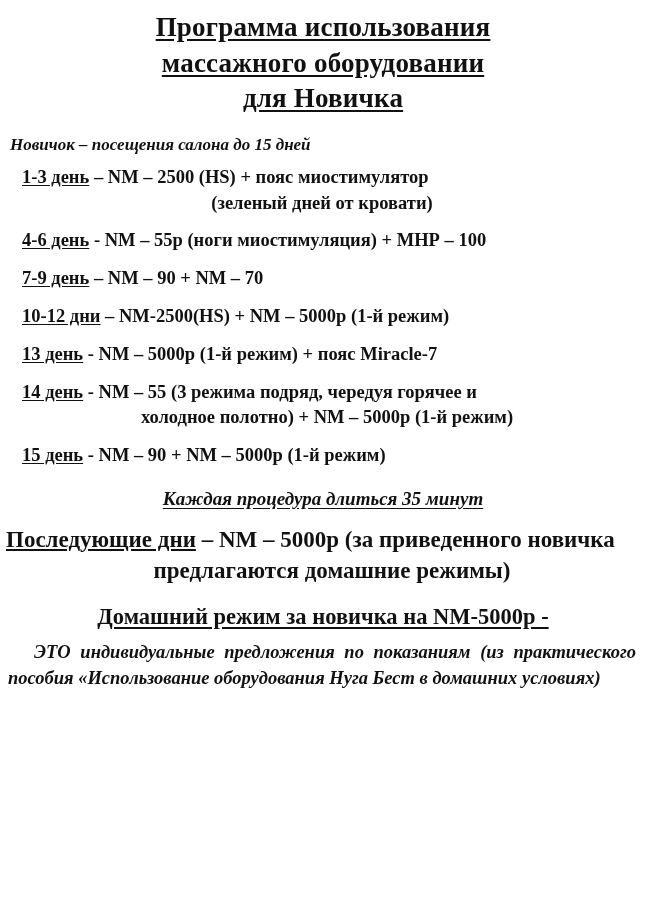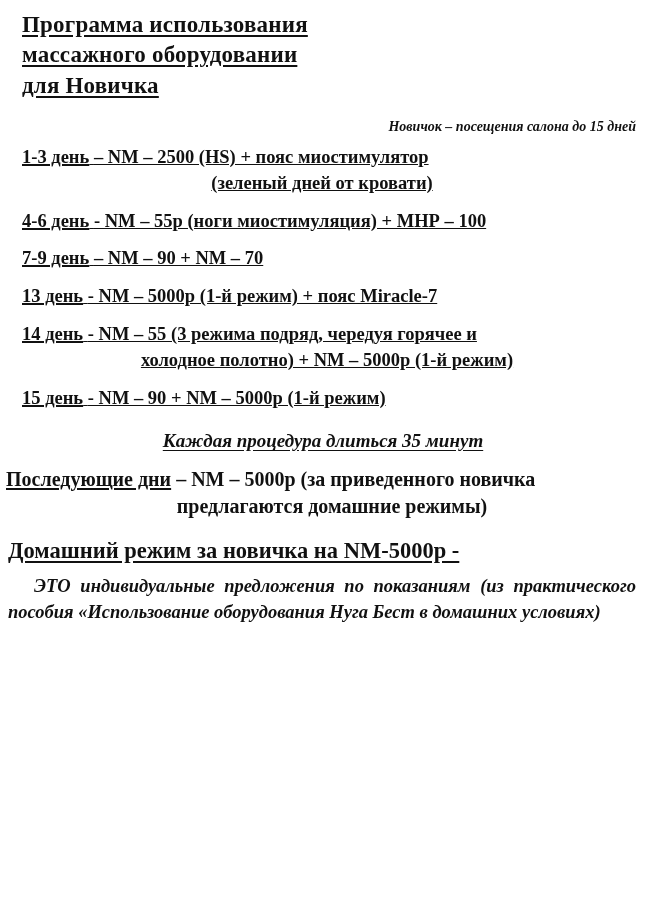--- a/index.html
+++ b/index.html
@@ -18,53 +18,53 @@
   .page {
     width: 646px;
     height: 904px;
     padding: 0;
     box-sizing: border-box;
     position: relative;
   }
 
   
   .title {
-    font-weight: bold;
-    font-size: 23px;
+    text-align: center;
+    font-weight: bold;
+    font-size: 27px;
     line-height: 1.32;
     margin: 10px 22px 0 22px;
     letter-spacing: 0.2px;
   }
   .title .tline {
     display: block;
   }
   .title .u {
     text-decoration: underline;
     text-underline-offset: 3px;
   }
 
   
   .subtitle {
-    text-align: right;
+    text-align: left;
     font-style: italic;
     font-weight: bold;
-    font-size: 14px;
+    font-size: 17px;
     margin: 18px 10px 10px 10px;
   }
 
   
   .schedule {
     margin: 6px 14px 0 22px;
   }
   .row {
     margin-bottom: 13px;
     font-size: 18.5px;
     font-weight: bold;
     line-height: 1.34;
-    text-decoration: underline;
   }
   .row .day {
     text-decoration: underline;
     text-underline-offset: 2px;
     white-space: nowrap;
   }
   .row .body {
     font-weight: bold;
   }
   .row .cont {
@@ -81,37 +81,37 @@
     font-weight: bold;
     font-size: 19px;
     text-decoration: underline;
     text-underline-offset: 3px;
     margin: 20px 10px 14px 10px;
   }
 
   
   .following {
     margin: 0 16px 0 6px;
-    font-size: 20px;
+    font-size: 23px;
     font-weight: bold;
     line-height: 1.35;
   }
   .following .lbl {
     text-decoration: underline;
     text-underline-offset: 2px;
   }
   .following .cont {
     display: block;
     text-align: center;
     margin-left: 28px;
   }
 
   
   .home-heading {
-    text-align: left;
+    text-align: center;
     font-weight: bold;
     font-size: 22.5px;
     text-decoration: underline;
     text-underline-offset: 3px;
     margin: 18px 8px 10px 8px;
   }
 
   
   .closing {
     margin: 0 10px 0 8px;
@@ -150,20 +150,24 @@
     <div class="row r2">
       <span class="day">4-6 день</span>
       <span class="body">-  NM – 55р (ноги миостимуляция)  +  МНР – 100</span>
     </div>
 
     <div class="row r3">
       <span class="day">7-9 день</span>
       <span class="body">– NM – 90   +  NM – 70</span>
     </div>
 
+    <div class="row r4">
+      <span class="day">10-12 дни</span>
+      <span class="body">– NM-2500(HS)  +  NM – 5000р (1-й режим)</span>
+    </div>
 
     <div class="row r5">
       <span class="day">13 день</span>
       <span class="body">  - NM – 5000р (1-й режим)  +  пояс Miracle-7</span>
     </div>
 
     <div class="row r6">
       <span class="day">14 день</span>
       <span class="body">  - NM – 55 (3 режима подряд, чередуя горячее и</span>
       <span class="cont">холодное полотно)  +  NM – 5000р (1-й режим)</span>

